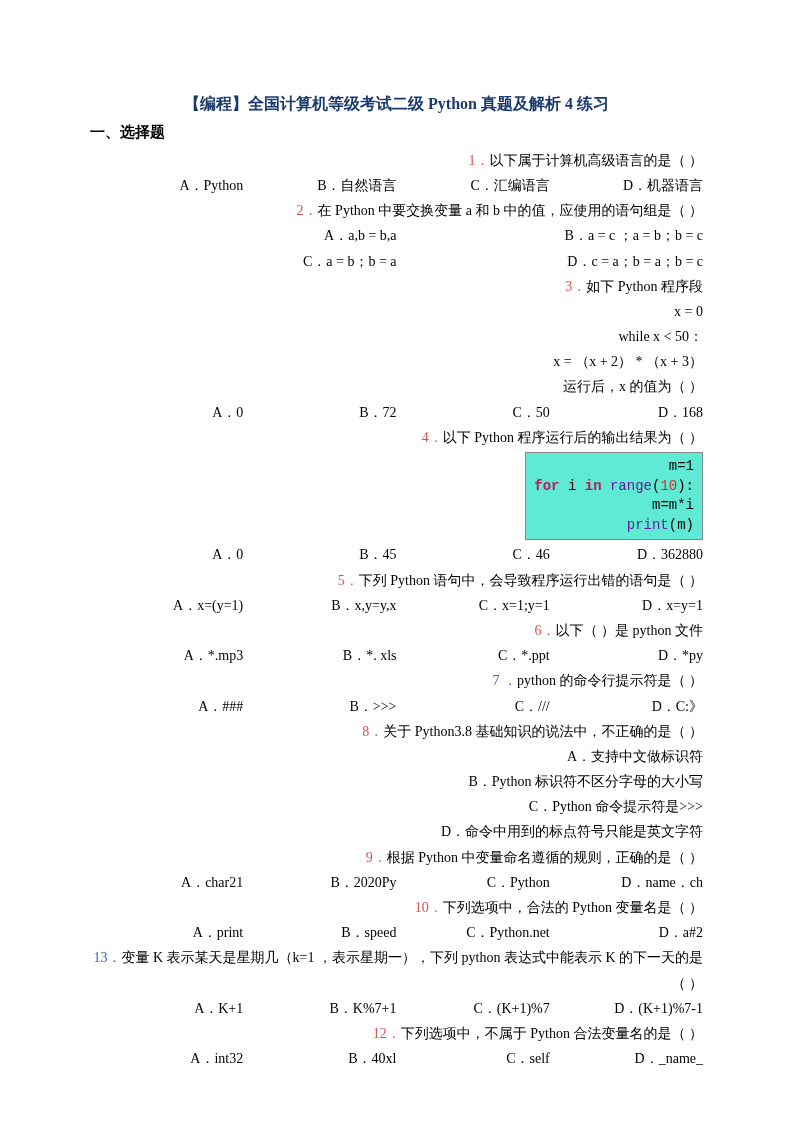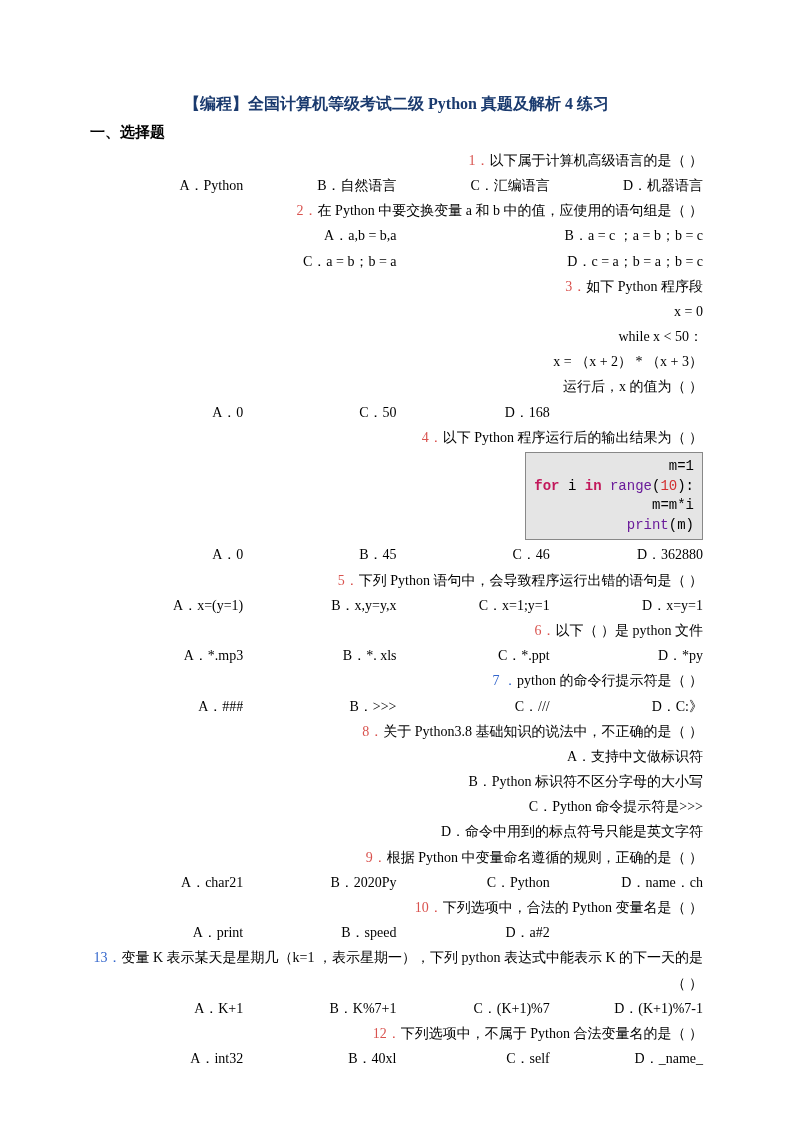--- a/index.html
+++ b/index.html
@@ -33,21 +33,21 @@
     .options {
       display: flex;
       flex-wrap: wrap;
     }
     .opt { display: inline-block; }
     .opt-4 .opt { width: 25%; }
     .opt-2 .opt { width: 50%; }
     .opt-full .opt { width: 100%; }
     .code-block {
       border: 1px solid #888;
-      background: #e5e5e5;
+      background: #5eead4;
       padding: 4px 8px;
       font-family: "Courier New", monospace;
       display: inline-block;
       font-size: 14px;
       line-height: 1.4;
       margin: 2px 0;
     }
     .code-block .kw-for { color: #c2185b; font-weight: bold; }
     .code-block .kw-in { color: #c2185b; font-weight: bold; }
     .code-block .func { color: #6a1b9a; }
@@ -82,20 +82,21 @@
 </div>
 
 <div class="question">
   <span class="qnum">3．</span><span>如下 Python 程序段</span>
   <div> x = 0</div>
   <div> while x &lt; 50：</div>
   <div>    x = （x + 2） * （x + 3）</div>
   <div>运行后，x 的值为（ ）</div>
   <div class="options opt-4">
     <span class="opt">A．0</span>
+    <span class="opt">B．72</span>
     <span class="opt">C．50</span>
     <span class="opt">D．168</span>
   </div>
 </div>
 
 <div class="question">
   <span class="qnum">4．</span><span>以下 Python 程序运行后的输出结果为（    ）</span>
   <div>
     <div class="code-block">
       <div class="code-line"><span>m=1</span></div>
@@ -160,20 +161,21 @@
     <span class="opt">C．Python</span>
     <span class="opt">D．name．ch</span>
   </div>
 </div>
 
 <div class="question">
   <span class="qnum">10．</span><span>下列选项中，合法的 Python 变量名是（    ）</span>
   <div class="options opt-4">
     <span class="opt">A．print</span>
     <span class="opt">B．speed</span>
+    <span class="opt">C．Python.net</span>
     <span class="opt">D．a#2</span>
   </div>
 </div>
 
 <div class="question">
   <span class="qnum-blue">13．</span><span>变量 K 表示某天是星期几（k=1 ，表示星期一），下列 python 表达式中能表示 K 的下一天的是（ ）</span>
   <div class="options opt-4">
     <span class="opt">A．K+1</span>
     <span class="opt">B．K%7+1</span>
     <span class="opt">C．(K+1)%7</span>

